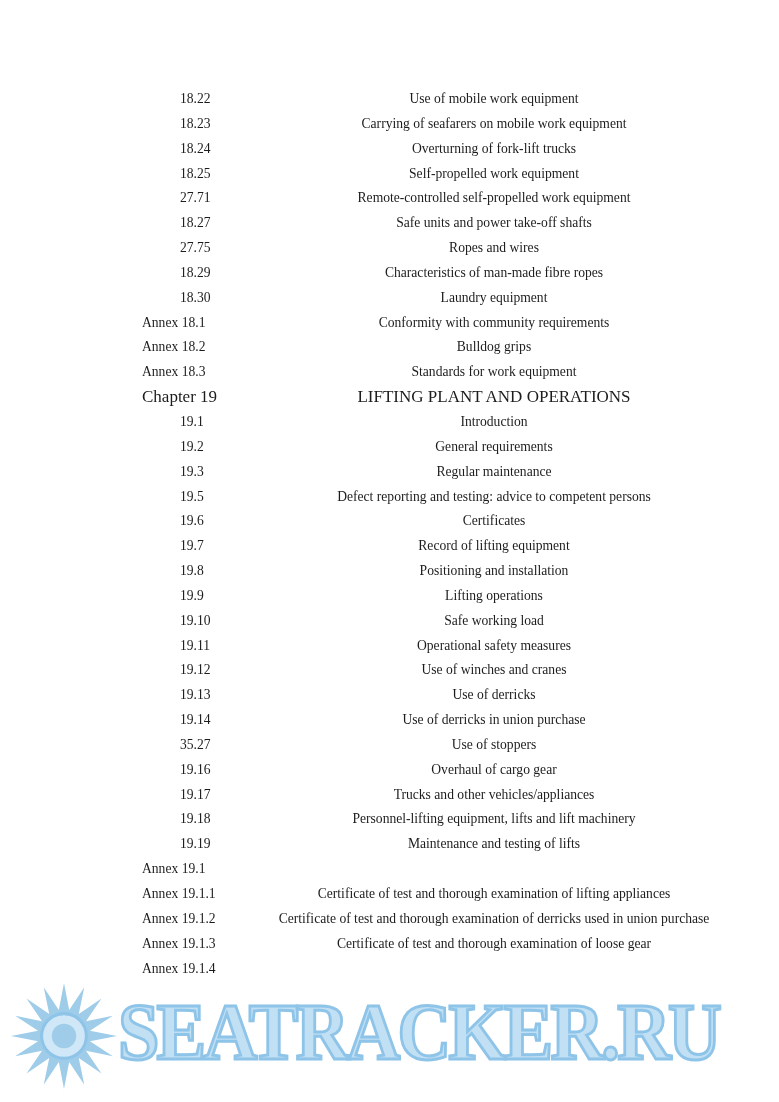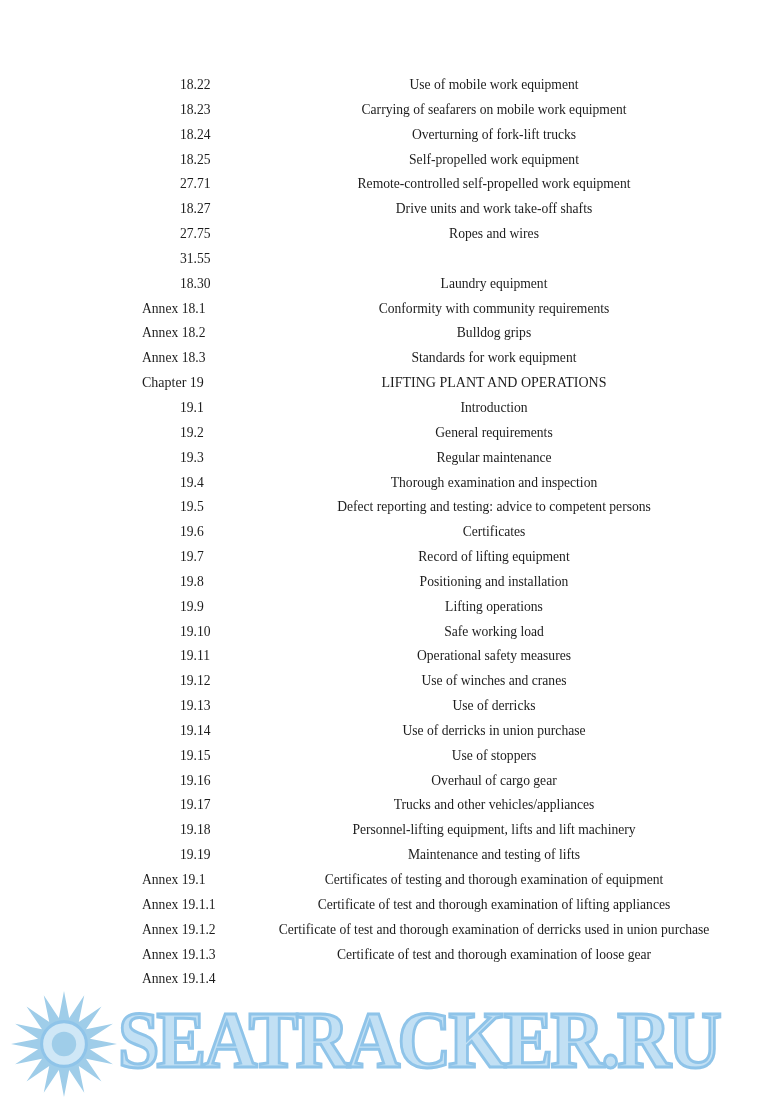--- a/index.html
+++ b/index.html
@@ -7,21 +7,21 @@
     width:779px;height:1102px;
     background:#ffffff;
     position:relative;
     overflow:hidden;
     font-family:"Liberation Serif", serif;
     color:#1c1c1c;
   }
   .page{position:absolute;inset:0;background:#ffffff;}
   .toc{
     position:absolute;
-    top:73px;
+    top:87px;
     left:142px;
     width:620px;
   }
   .toc-row{
     display:flex;
     height:24.85px;
     line-height:24.85px;
     font-size:13.6px;
     white-space:nowrap;
   }
@@ -31,28 +31,28 @@
   }
   .toc-row.indent .lab{
     padding-left:38px;
     box-sizing:border-box;
   }
   .toc-row .tit{
     flex:1;
     text-align:center;
   }
   .toc-row.chapter{
-    font-size:14px;
+    font-size:17px;
     font-family:Liberation Serif, serif;
   }
   
   .watermark{
     position:absolute;
     left:0;
-    bottom:8px;
+    bottom:16px;
     width:779px;
     height:120px;
     pointer-events:none;
   }
   .wm-sun{
     position:absolute;
     left:8px;
     bottom:-6px;
     width:112px;
     height:112px;
@@ -95,28 +95,29 @@
       <div class="toc-row indent">
         <span class="lab">18.25</span>
         <span class="tit">Self-propelled work equipment</span>
       </div>
       <div class="toc-row indent">
         <span class="lab">27.71</span>
         <span class="tit">Remote-controlled self-propelled work equipment</span>
       </div>
       <div class="toc-row indent">
         <span class="lab">18.27</span>
-        <span class="tit">Drive units and work take-off shafts</span>
+        <span class="tit">Safe units and power take-off shafts</span>
       </div>
       <div class="toc-row indent">
         <span class="lab">27.75</span>
         <span class="tit">Ropes and wires</span>
       </div>
       <div class="toc-row indent">
-        <span class="lab">31.55</span>
+        <span class="lab">18.29</span>
+        <span class="tit">Characteristics of man-made fibre ropes</span>
       </div>
       <div class="toc-row indent">
         <span class="lab">18.30</span>
         <span class="tit">Laundry equipment</span>
       </div>
       <div class="toc-row">
         <span class="lab">Annex 18.1</span>
         <span class="tit">Conformity with community requirements</span>
       </div>
       <div class="toc-row">
@@ -137,24 +138,20 @@
       </div>
       <div class="toc-row indent">
         <span class="lab">19.2</span>
         <span class="tit">General requirements</span>
       </div>
       <div class="toc-row indent">
         <span class="lab">19.3</span>
         <span class="tit">Regular maintenance</span>
       </div>
       <div class="toc-row indent">
-        <span class="lab">19.4</span>
-        <span class="tit">Thorough examination and inspection</span>
-      </div>
-      <div class="toc-row indent">
         <span class="lab">19.5</span>
         <span class="tit">Defect reporting and testing: advice to competent persons</span>
       </div>
       <div class="toc-row indent">
         <span class="lab">19.6</span>
         <span class="tit">Certificates</span>
       </div>
       <div class="toc-row indent">
         <span class="lab">19.7</span>
         <span class="tit">Record of lifting equipment</span>
@@ -181,42 +178,41 @@
       </div>
       <div class="toc-row indent">
         <span class="lab">19.13</span>
         <span class="tit">Use of derricks</span>
       </div>
       <div class="toc-row indent">
         <span class="lab">19.14</span>
         <span class="tit">Use of derricks in union purchase</span>
       </div>
       <div class="toc-row indent">
-        <span class="lab">19.15</span>
+        <span class="lab">35.27</span>
         <span class="tit">Use of stoppers</span>
       </div>
       <div class="toc-row indent">
         <span class="lab">19.16</span>
         <span class="tit">Overhaul of cargo gear</span>
       </div>
       <div class="toc-row indent">
         <span class="lab">19.17</span>
         <span class="tit">Trucks and other vehicles/appliances</span>
       </div>
       <div class="toc-row indent">
         <span class="lab">19.18</span>
         <span class="tit">Personnel-lifting equipment, lifts and lift machinery</span>
       </div>
       <div class="toc-row indent">
         <span class="lab">19.19</span>
         <span class="tit">Maintenance and testing of lifts</span>
       </div>
       <div class="toc-row">
         <span class="lab">Annex 19.1</span>
-        <span class="tit">Certificates of testing and thorough examination of equipment</span>
       </div>
       <div class="toc-row">
         <span class="lab">Annex 19.1.1</span>
         <span class="tit">Certificate of test and thorough examination of lifting appliances</span>
       </div>
       <div class="toc-row">
         <span class="lab">Annex 19.1.2</span>
         <span class="tit">Certificate of test and thorough examination of derricks used in union purchase</span>
       </div>
       <div class="toc-row">

